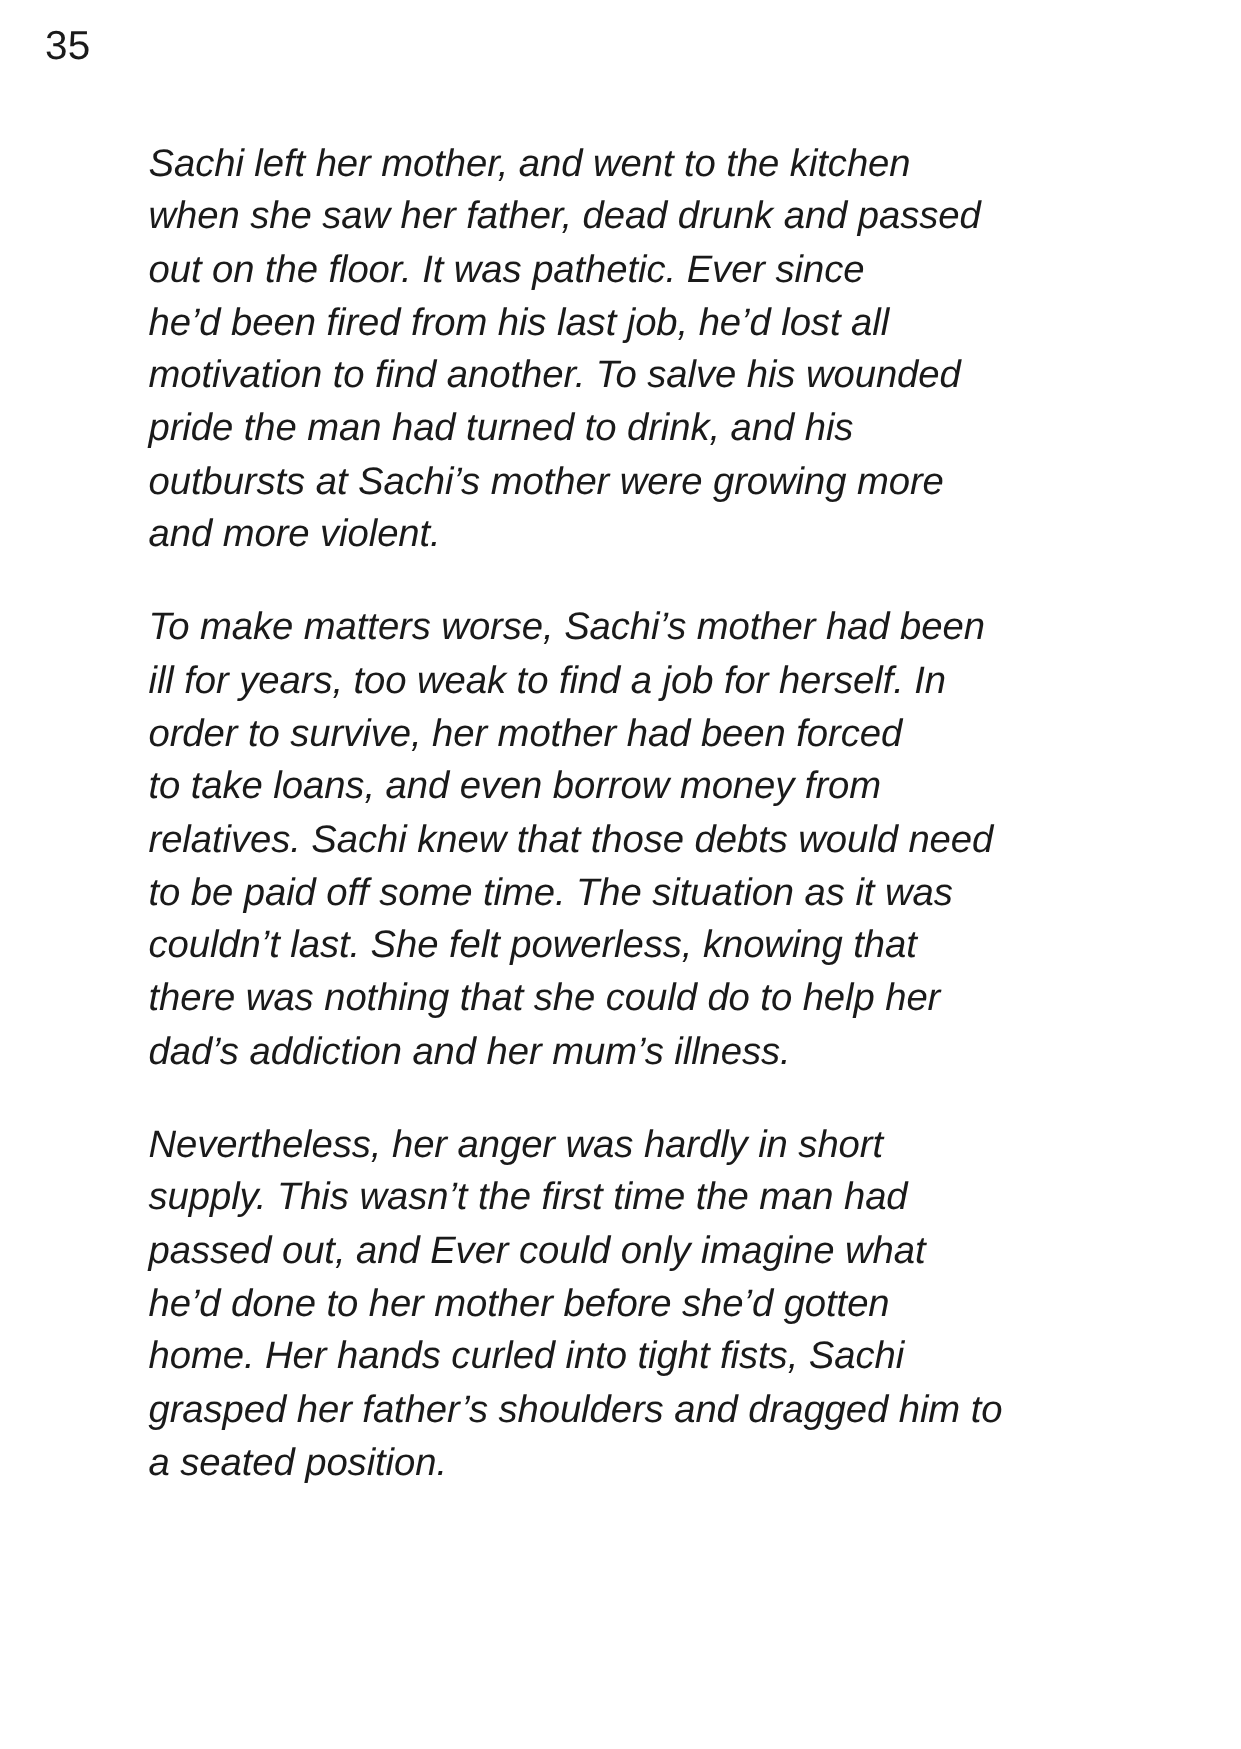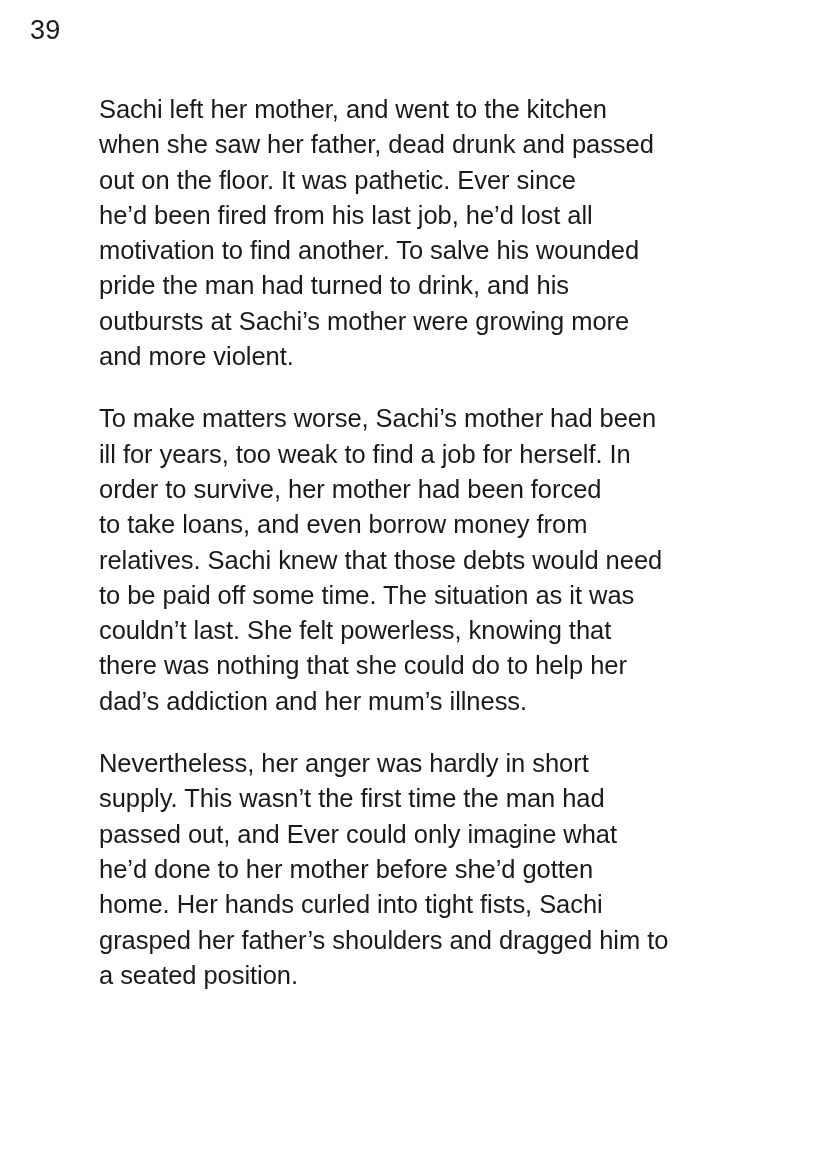--- a/index.html
+++ b/index.html
@@ -36,31 +36,32 @@
     left: 99px;
     width: 630px;
   }
   .para {
     font-size: 25.5px;
     line-height: 35.3px;
     margin: 0 0 27px 0;
     color: #1a1a1a;
     letter-spacing: -0.05px;
     white-space: pre-line;
+    font-style: italic;
   }
   .para:last-child {
     margin-bottom: 0;
   }
 </style>
 </head>
 <body>
 
 <div class="page">
 
-  <div class="page-number">39</div>
+  <div class="page-number">35</div>
 
   <div class="body-text">
     <p class="para">Sachi left her mother, and went to the kitchen
 when she saw her father, dead drunk and passed
 out on the floor. It was pathetic. Ever since
 he’d been fired from his last job, he’d lost all
 motivation to find another. To salve his wounded
 pride the man had turned to drink, and his
 outbursts at Sachi’s mother were growing more
 and more violent.</p>

